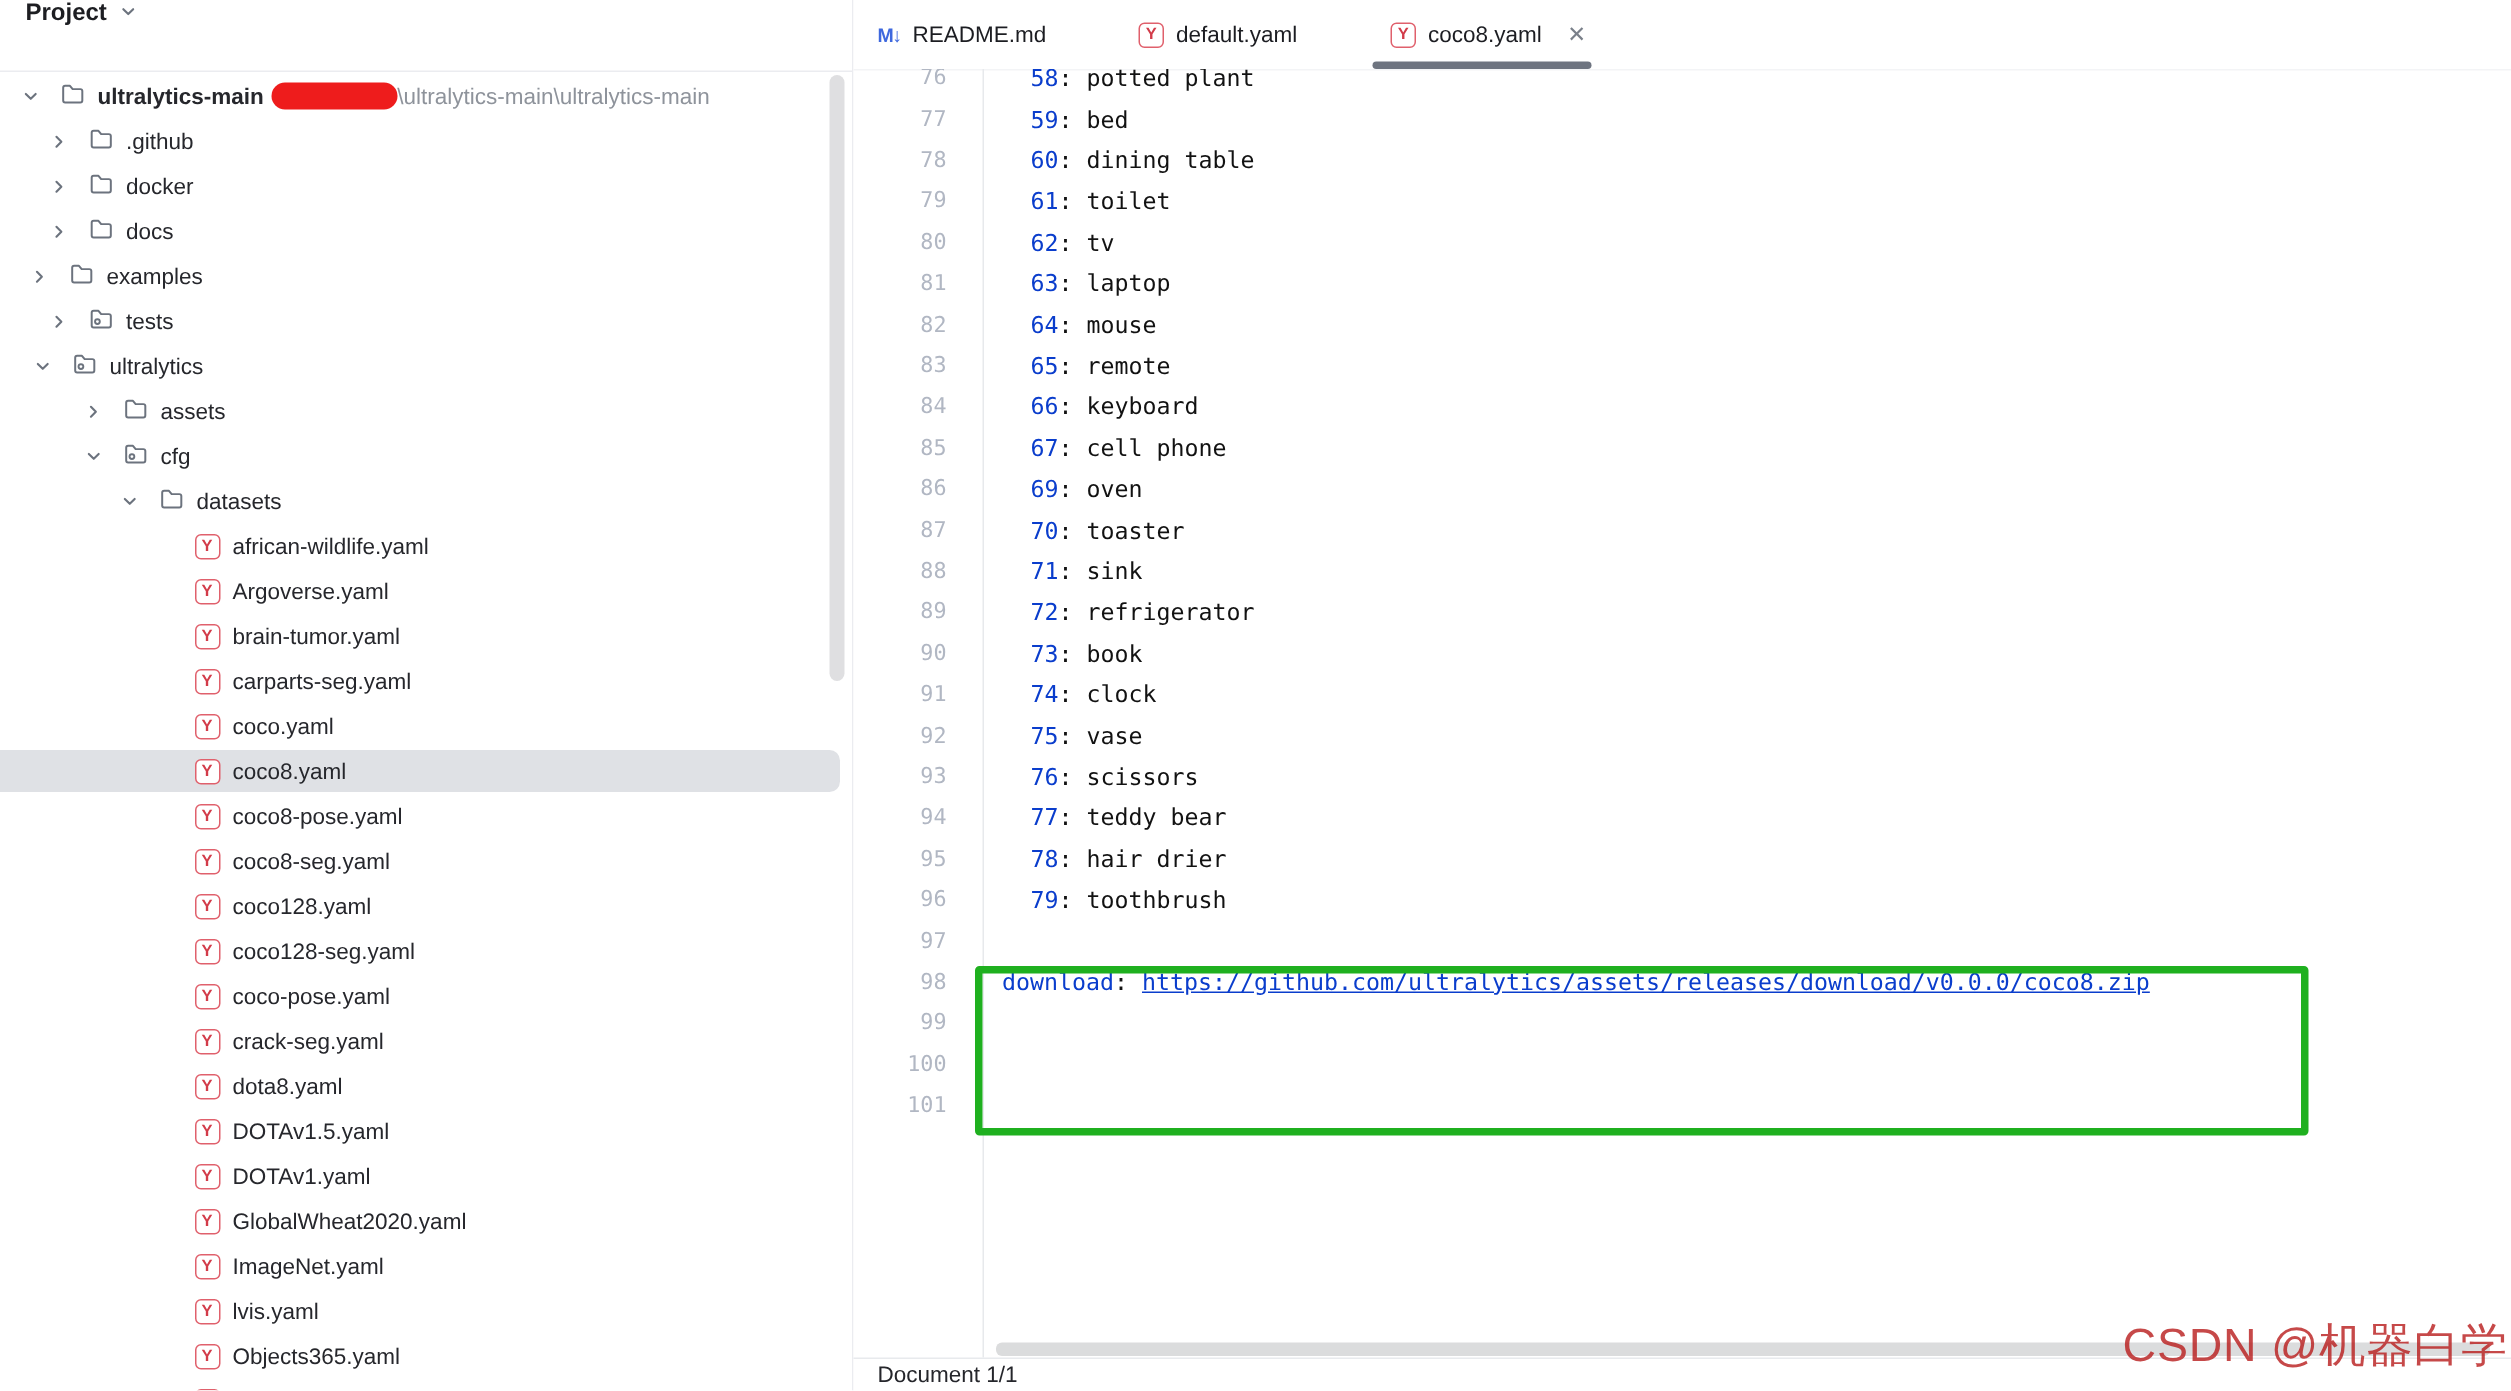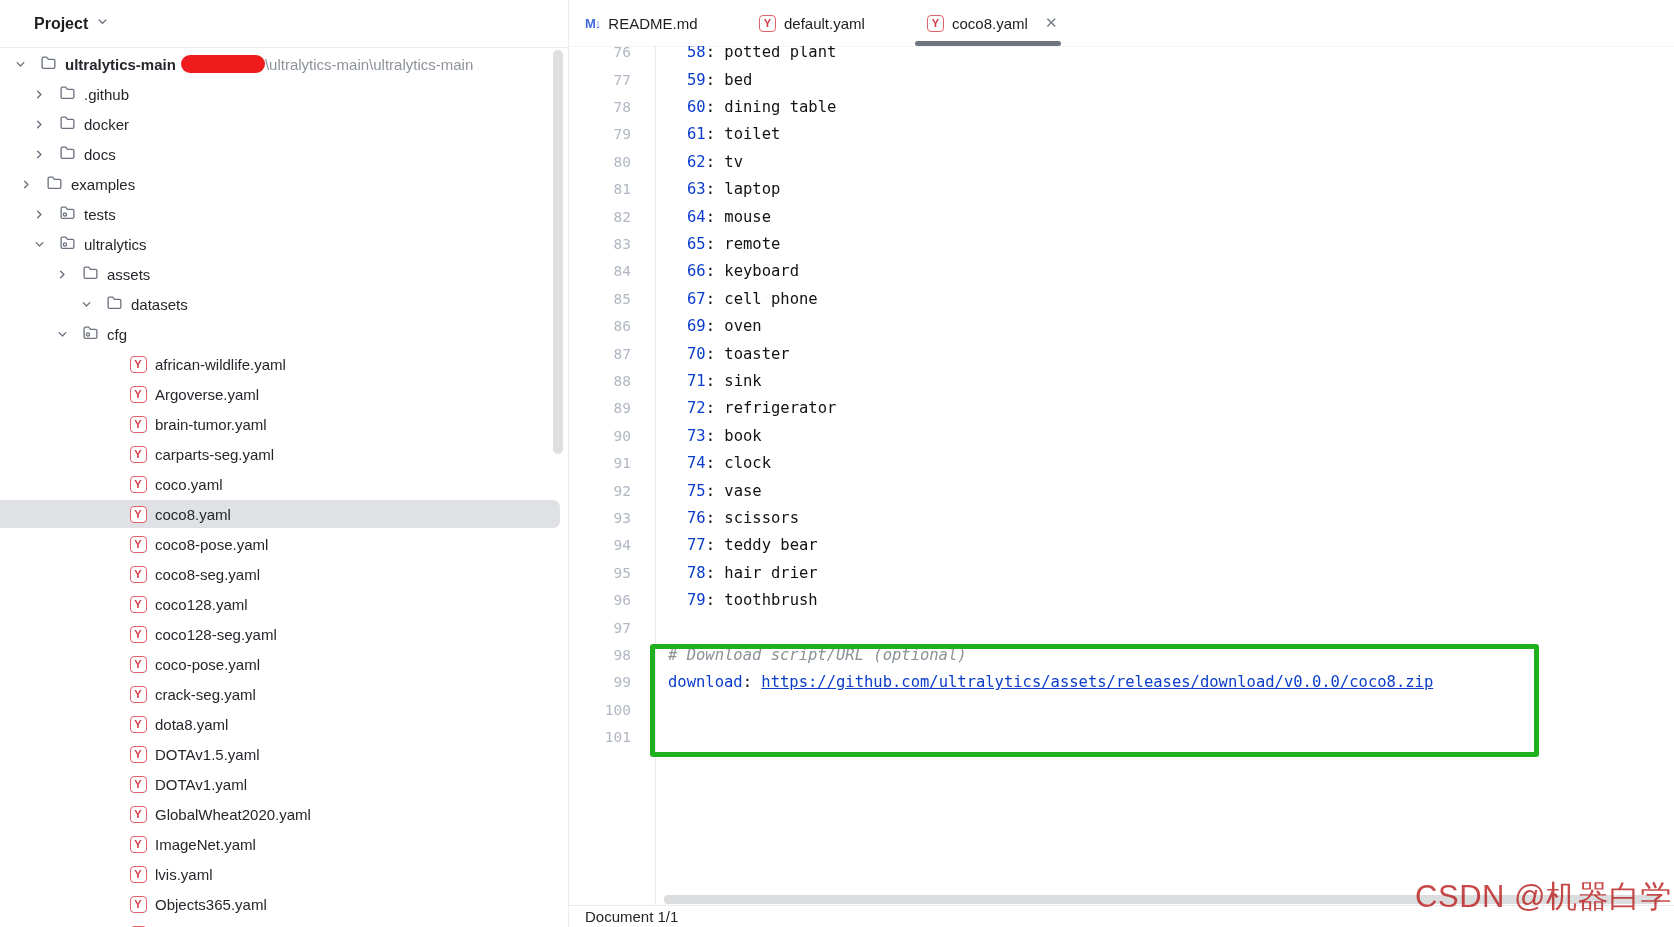--- a/index.html
+++ b/index.html
@@ -4,21 +4,21 @@
 <style>
   html,body{margin:0;padding:0;}
   body{
     width:1674px;height:927px;position:relative;overflow:hidden;
     background:#ffffff;color:#26272c;
     font-family:"Liberation Sans",sans-serif;
     -webkit-font-smoothing:antialiased;
   }
   
   .project-panel{position:absolute;left:0;top:0;width:568px;height:927px;background:#fff;border-right:1px solid #ebecf0;}
-  .panel-header{height:48px;display:flex;align-items:center;padding-left:34px;gap:7px;border-bottom:1px solid #ebecf0;box-sizing:border-box;}
+  .panel-header{height:48px;display:flex;padding-left:17px;gap:7px;border-bottom:1px solid #ebecf0;box-sizing:border-box;}
   .panel-title{font-size:16px;font-weight:700;color:#1d1e22;}
   .tree{position:absolute;top:49px;left:0;right:0;bottom:0;overflow:hidden;}
   .tree-row{position:relative;height:30px;display:flex;align-items:center;font-size:15px;color:#26272c;}
   .tree-row .rowc{position:relative;z-index:1;display:flex;align-items:center;width:100%;}
   .tree-row.selected .selbar{position:absolute;left:0;top:1px;bottom:1px;width:560px;background:#dfe1e5;border-radius:0 7px 7px 0;z-index:0;}
   .chev{width:24px;min-width:24px;display:flex;align-items:center;justify-content:center;}
   .ticon{width:18px;min-width:18px;margin-left:7px;margin-right:8px;display:flex;align-items:center;justify-content:center;}
   .tlabel{white-space:nowrap;}
   .tlabel.bold{font-weight:700;}
   .redaction{display:inline-block;width:84px;height:18px;border-radius:10px;background:#ee1c1c;margin-left:5px;vertical-align:middle;}
@@ -154,21 +154,21 @@
           <span class="ticon">
             <span><svg width="17" height="17" viewBox="0 0 16 16">
                 <path d="M2 4.3 C2 3.6 2.55 3 3.25 3 h3 l1.7 2.1 h4.8 C13.45 5.1 14 5.65 14 6.35 v5.9 c0 .7-.55 1.25-1.25 1.25 H3.25 C2.55 13.5 2 12.95 2 12.25 Z" fill="none" stroke="#6c737e" stroke-width="1.25" stroke-linejoin="round"></path>
                 <circle cx="5.6" cy="9.8" r="1.5" fill="none" stroke="#6c737e" stroke-width="1.2"></circle>
               </svg></span>
           </span>
           <span class="tlabel">tests</span>
         </span>
       </div>
       <div class="tree-row">
-        <span class="rowc" style="padding-left:27px">
+        <span class="rowc" style="padding-left:16px">
           <span class="chev">
             <svg width="15" height="15" viewBox="0 0 16 16">
               <polyline points="4.5,6 8,9.5 11.5,6" fill="none" stroke="#6c737e" stroke-width="1.5" stroke-linecap="round" stroke-linejoin="round"></polyline>
             </svg>
           </span>
           <span class="ticon">
             <span><svg width="17" height="17" viewBox="0 0 16 16">
                 <path d="M2 4.3 C2 3.6 2.55 3 3.25 3 h3 l1.7 2.1 h4.8 C13.45 5.1 14 5.65 14 6.35 v5.9 c0 .7-.55 1.25-1.25 1.25 H3.25 C2.55 13.5 2 12.95 2 12.25 Z" fill="none" stroke="#6c737e" stroke-width="1.25" stroke-linejoin="round"></path>
                 <circle cx="5.6" cy="9.8" r="1.5" fill="none" stroke="#6c737e" stroke-width="1.2"></circle>
               </svg></span>
@@ -185,48 +185,48 @@
           </span>
           <span class="ticon">
             <span><svg width="17" height="17" viewBox="0 0 16 16">
                 <path d="M2 4.3 C2 3.6 2.55 3 3.25 3 h3 l1.7 2.1 h4.8 C13.45 5.1 14 5.65 14 6.35 v5.9 c0 .7-.55 1.25-1.25 1.25 H3.25 C2.55 13.5 2 12.95 2 12.25 Z" fill="none" stroke="#6c737e" stroke-width="1.25" stroke-linejoin="round"></path>
               </svg></span>
           </span>
           <span class="tlabel">assets</span>
         </span>
       </div>
       <div class="tree-row">
+        <span class="rowc" style="padding-left:50px">
+          <span class="chev">
+            <svg width="15" height="15" viewBox="0 0 16 16">
+              <polyline points="4.5,6 8,9.5 11.5,6" fill="none" stroke="#6c737e" stroke-width="1.5" stroke-linecap="round" stroke-linejoin="round"></polyline>
+            </svg>
+          </span>
+          <span class="ticon">
+            <span><svg width="17" height="17" viewBox="0 0 16 16">
+                <path d="M2 4.3 C2 3.6 2.55 3 3.25 3 h3 l1.7 2.1 h4.8 C13.45 5.1 14 5.65 14 6.35 v5.9 c0 .7-.55 1.25-1.25 1.25 H3.25 C2.55 13.5 2 12.95 2 12.25 Z" fill="none" stroke="#6c737e" stroke-width="1.25" stroke-linejoin="round"></path>
+                <circle cx="5.6" cy="9.8" r="1.5" fill="none" stroke="#6c737e" stroke-width="1.2"></circle>
+              </svg></span>
+          </span>
+          <span class="tlabel">cfg</span>
+        </span>
+      </div>
+      <div class="tree-row">
         <span class="rowc" style="padding-left:74px">
           <span class="chev">
             <svg width="15" height="15" viewBox="0 0 16 16">
               <polyline points="4.5,6 8,9.5 11.5,6" fill="none" stroke="#6c737e" stroke-width="1.5" stroke-linecap="round" stroke-linejoin="round"></polyline>
             </svg>
           </span>
           <span class="ticon">
             <span><svg width="17" height="17" viewBox="0 0 16 16">
                 <path d="M2 4.3 C2 3.6 2.55 3 3.25 3 h3 l1.7 2.1 h4.8 C13.45 5.1 14 5.65 14 6.35 v5.9 c0 .7-.55 1.25-1.25 1.25 H3.25 C2.55 13.5 2 12.95 2 12.25 Z" fill="none" stroke="#6c737e" stroke-width="1.25" stroke-linejoin="round"></path>
               </svg></span>
           </span>
           <span class="tlabel">datasets</span>
-        </span>
-      </div>
-      <div class="tree-row">
-        <span class="rowc" style="padding-left:50px">
-          <span class="chev">
-            <svg width="15" height="15" viewBox="0 0 16 16">
-              <polyline points="4.5,6 8,9.5 11.5,6" fill="none" stroke="#6c737e" stroke-width="1.5" stroke-linecap="round" stroke-linejoin="round"></polyline>
-            </svg>
-          </span>
-          <span class="ticon">
-            <span><svg width="17" height="17" viewBox="0 0 16 16">
-                <path d="M2 4.3 C2 3.6 2.55 3 3.25 3 h3 l1.7 2.1 h4.8 C13.45 5.1 14 5.65 14 6.35 v5.9 c0 .7-.55 1.25-1.25 1.25 H3.25 C2.55 13.5 2 12.95 2 12.25 Z" fill="none" stroke="#6c737e" stroke-width="1.25" stroke-linejoin="round"></path>
-                <circle cx="5.6" cy="9.8" r="1.5" fill="none" stroke="#6c737e" stroke-width="1.2"></circle>
-              </svg></span>
-          </span>
-          <span class="tlabel">cfg</span>
         </span>
       </div>
       <div class="tree-row">
         <span class="rowc" style="padding-left:98px">
           <span class="chev"></span>
           <span class="ticon">
             <span class="yicon">Y</span>
           </span>
           <span class="tlabel">african-wildlife.yaml</span>
         </span>
@@ -472,21 +472,20 @@
         <div class="code-line indent"><span class="ykey">71</span><span>: </span><span>sink</span></div>
         <div class="code-line indent"><span class="ykey">72</span><span>: </span><span>refrigerator</span></div>
         <div class="code-line indent"><span class="ykey">73</span><span>: </span><span>book</span></div>
         <div class="code-line indent"><span class="ykey">74</span><span>: </span><span>clock</span></div>
         <div class="code-line indent"><span class="ykey">75</span><span>: </span><span>vase</span></div>
         <div class="code-line indent"><span class="ykey">76</span><span>: </span><span>scissors</span></div>
         <div class="code-line indent"><span class="ykey">77</span><span>: </span><span>teddy bear</span></div>
         <div class="code-line indent"><span class="ykey">78</span><span>: </span><span>hair drier</span></div>
         <div class="code-line indent"><span class="ykey">79</span><span>: </span><span>toothbrush</span></div>
         <div class="code-line"></div>
-        <div class="code-line"><span class="ycomment"># Download script/URL (optional)</span></div>
         <div class="code-line"><span class="ykey">download</span><span>: </span><span class="ylink">https://github.com/ultralytics/assets/releases/download/v0.0.0/coco8.zip</span></div>
         <div class="code-line"></div>
       </div>
     </div>
 
   <div class="dl-box" id="dl-box" style="border-color: rgb(31, 176, 31);"></div>
   <div class="h-scrollbar"></div>
   <div class="editor-bottom-line"></div>
   <div class="status">Document 1/1</div>
 </div>

